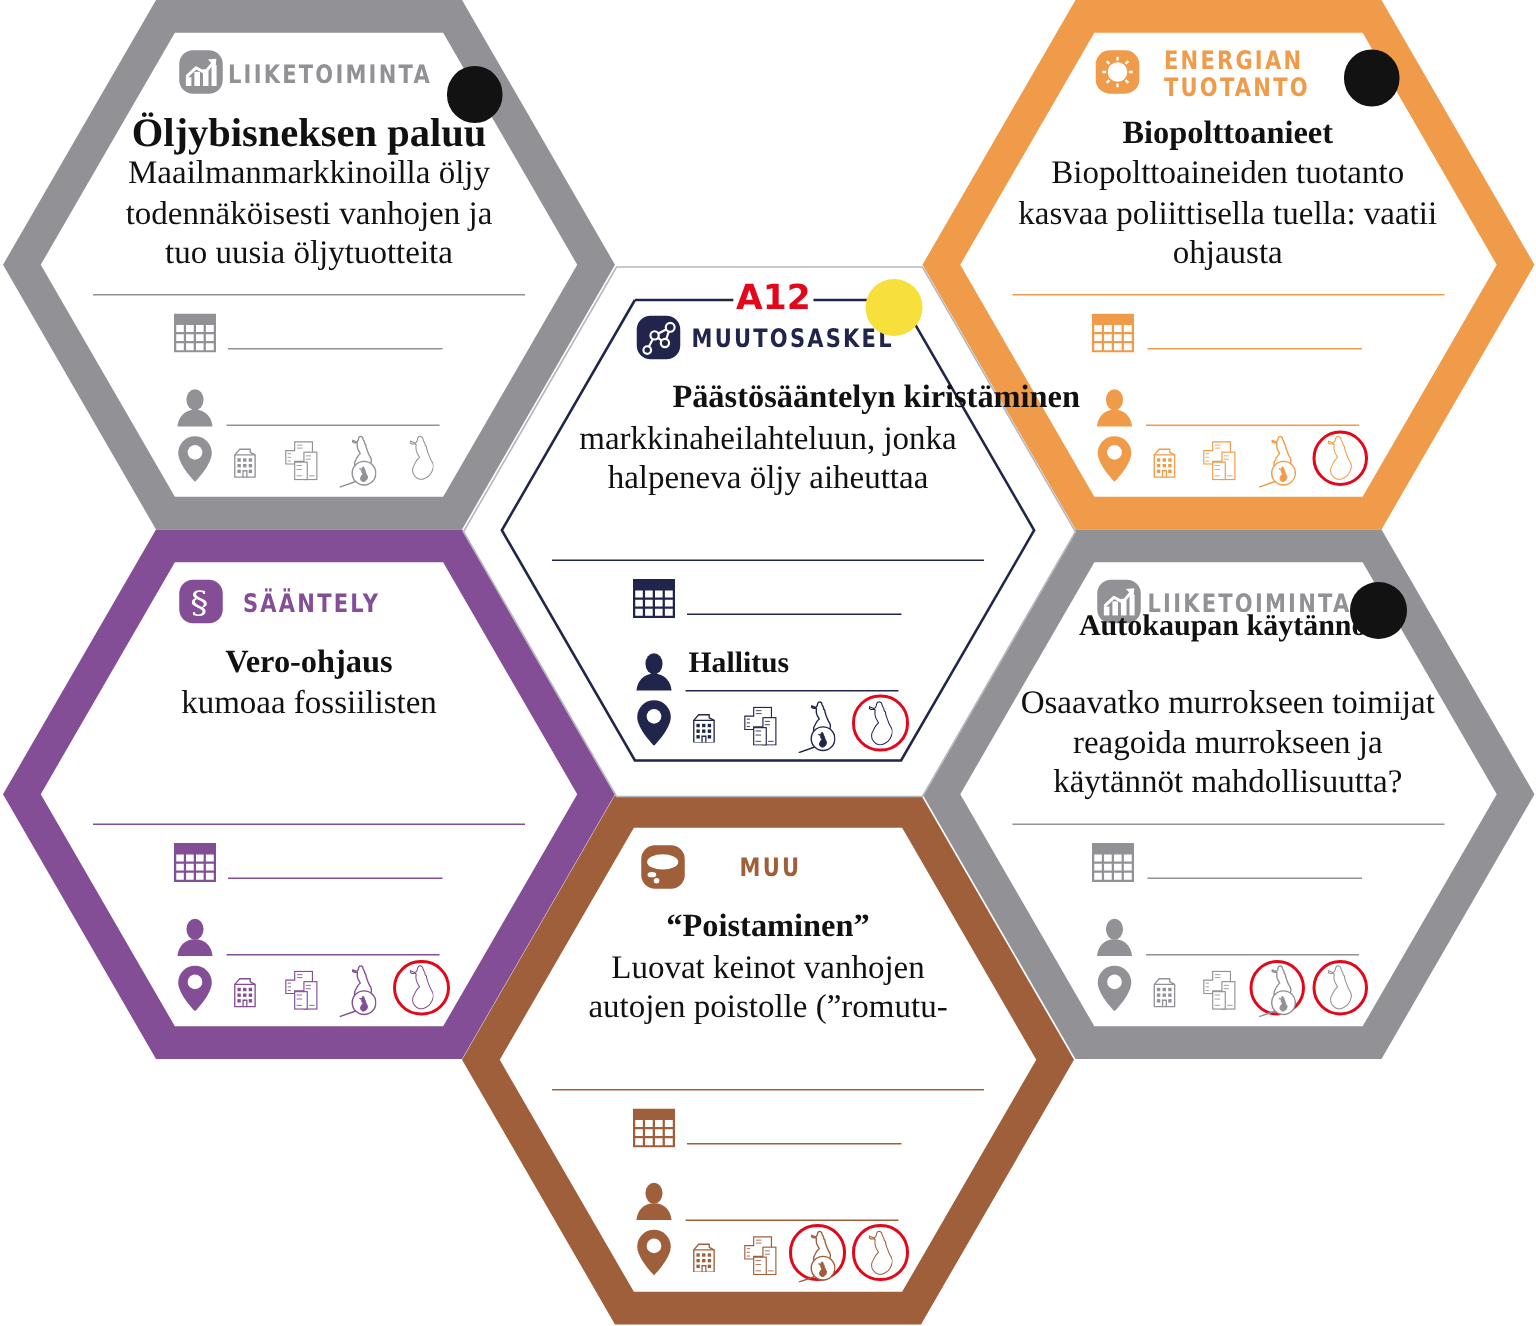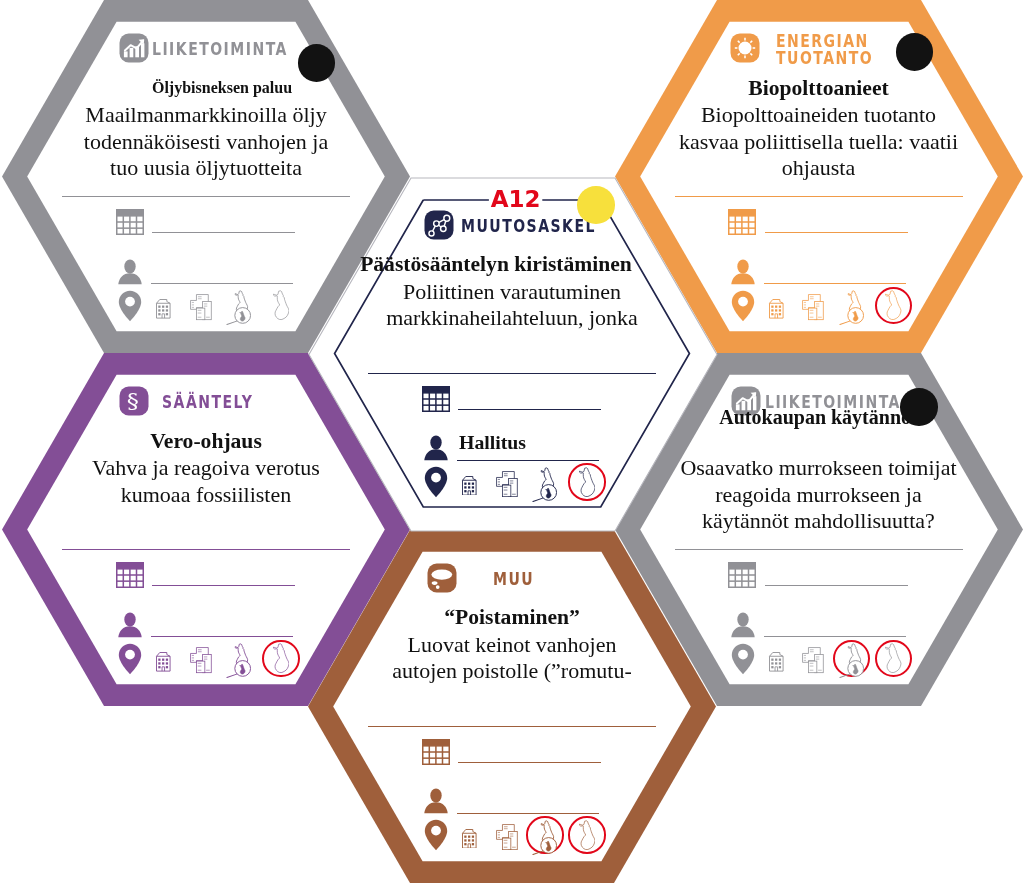--- a/index.html
+++ b/index.html
@@ -83,21 +83,21 @@
               <rect x="4.9" y="18.4" width="3.7" height="5.9"></rect>
               <rect x="10.6" y="14.9" width="3.7" height="9.4"></rect>
               <rect x="16.3" y="13.2" width="3.7" height="11.1"></rect>
               <rect x="22.0" y="10.3" width="3.4" height="14.0"></rect>
             </g>
             <path d="M5.9 17.6 L11.6 12.2 L17.6 15.4 L24.1 7.6" fill="none" stroke="#fff" stroke-width="2.0" stroke-linecap="round" stroke-linejoin="round"></path>
             <path d="M19.6 6.7 L25.2 6.2 L24.7 11.8 Z" fill="#fff"></path>
           </svg></span>
         <span class="badge-txt" style="color:#919196;font-size:17.00px;margin-left:3.5px;">LIIKETOIMINTA</span>
       </div>
-      <div class="title" style="left:18px;top:74.60px;width:408.0px;font-size:16px;line-height:26.50px;">Öljybisneksen paluu</div>
+      <div class="title" style="left:2.00px;top:74.60px;width:408.0px;font-size:27px;line-height:26.50px;">Öljybisneksen paluu</div>
       <div class="body" style="left:2.00px;top:102.20px;width:408.0px;font-size:22.00px;line-height:26.50px;">
         <div>Maailmanmarkkinoilla öljy</div>
         <div>todennäköisesti vanhojen ja</div>
         <div>tuo uusia öljytuotteita</div>
       </div>
       <div class="rule" style="left:62.00px;top:196.00px;width:288.0px;border-top-width:1.15px;border-top-color:#919196;"></div>
       <div class="rowico" style="left:115.90px;top:209.30px;"><svg width="28" height="26" viewBox="0 0 28 26">
           <rect x="0.75" y="0.75" width="26.5" height="24.5" fill="none" stroke="#919196" stroke-width="1.5"></rect>
           <rect x="0.75" y="0.75" width="26.5" height="6.1" fill="#919196"></rect>
           <g stroke="#919196" stroke-width="1.5">
@@ -274,21 +274,20 @@
 <div class="card">
 <div class="badge-row" style="left:118.50px;top:386.00px;">
         <span class="badge-ico"><svg width="30" height="30" viewBox="0 0 30 30">
             <rect x="0.5" y="0.5" width="29" height="29" rx="9.2" ry="9.2" fill="#834E96"></rect>
             <text x="15.1" y="22.4" text-anchor="middle" font-family="DejaVu Serif,serif" font-size="20.5" font-weight="400" fill="#fff" transform="scale(1.18,1) translate(-3.3,0)">§</text>
           </svg></span>
         <span class="badge-txt" style="color:#834E96;font-size:17.00px;margin-left:13.0px;">SÄÄNTELY</span>
       </div>
       <div class="title" style="left:2.00px;top:427.60px;width:408.0px;font-size:21.60px;line-height:26.50px;">Vero-ohjaus</div>
       <div class="body" style="left:2.00px;top:455.20px;width:408.0px;font-size:22.00px;line-height:26.50px;">
-        <div>Vahva ja reagoiva verotus</div>
         <div>kumoaa fossiilisten</div>
       </div>
       <div class="rule" style="left:62.00px;top:549.00px;width:288.0px;border-top-width:1.15px;border-top-color:#834E96;"></div>
       <div class="rowico" style="left:115.90px;top:562.30px;"><svg width="28" height="26" viewBox="0 0 28 26">
           <rect x="0.75" y="0.75" width="26.5" height="24.5" fill="none" stroke="#834E96" stroke-width="1.5"></rect>
           <rect x="0.75" y="0.75" width="26.5" height="6.1" fill="#834E96"></rect>
           <g stroke="#834E96" stroke-width="1.5">
             <line x1="1" y1="6.85" x2="27" y2="6.85"></line>
             <line x1="1" y1="13.0" x2="27" y2="13.0"></line>
             <line x1="1" y1="19.15" x2="27" y2="19.15"></line>
@@ -566,24 +565,24 @@
             </g>
             <g fill="#21254B" stroke="#fff" stroke-width="1.45">
               <circle cx="7.5" cy="23.4" r="2.55"></circle>
               <circle cx="12.4" cy="13.6" r="2.75"></circle>
               <circle cx="22.8" cy="8.2" r="2.95"></circle>
               <circle cx="19.3" cy="18.7" r="2.75"></circle>
             </g>
           </svg></span>
         <span class="badge-txt" style="color:#21254B;font-size:17.00px;margin-left:7.0px;">MUUTOSASKEL</span>
       </div>
-      <div class="title" style="left:292px;top:251.10px;width:408.0px;font-size:21.60px;line-height:26.50px;">Päästösääntelyn kiristäminen</div>
+      <div class="title" style="left:312px;top:251.10px;width:408.0px;font-size:21.60px;line-height:26.50px;text-align:right;">Päästösääntelyn kiristäminen</div>
       <div class="body" style="left:308.00px;top:278.70px;width:408.0px;font-size:22.00px;line-height:26.50px;">
-        <div>Poliittinen varautuminen</div>
         <div>markkinaheilahteluun, jonka</div>
+        <div>halpeneva öljy aiheuttaa</div>
       </div>
       <div class="rule" style="left:368.00px;top:372.50px;width:288.0px;border-top-width:1.15px;border-top-color:#21254B;"></div>
       <div class="rowico" style="left:421.90px;top:385.80px;"><svg width="28" height="26" viewBox="0 0 28 26">
           <rect x="0.75" y="0.75" width="26.5" height="24.5" fill="none" stroke="#21254B" stroke-width="1.5"></rect>
           <rect x="0.75" y="0.75" width="26.5" height="6.1" fill="#21254B"></rect>
           <g stroke="#21254B" stroke-width="1.5">
             <line x1="1" y1="6.85" x2="27" y2="6.85"></line>
             <line x1="1" y1="13.0" x2="27" y2="13.0"></line>
             <line x1="1" y1="19.15" x2="27" y2="19.15"></line>
             <line x1="7.3" y1="6.85" x2="7.3" y2="25.25"></line>

